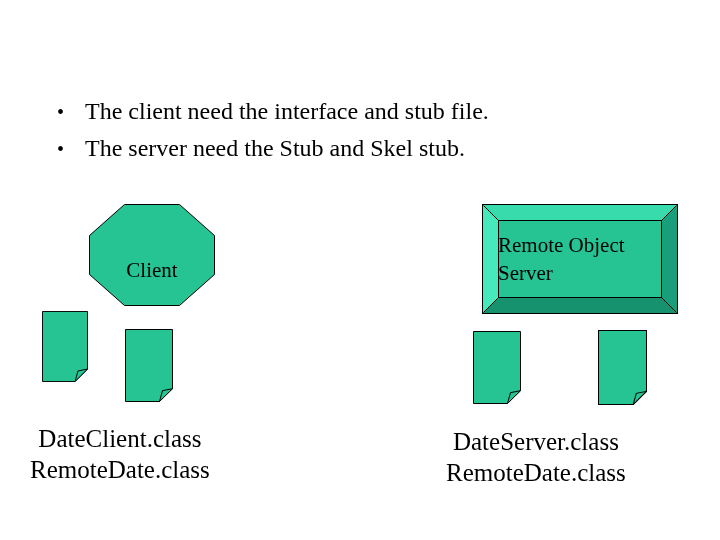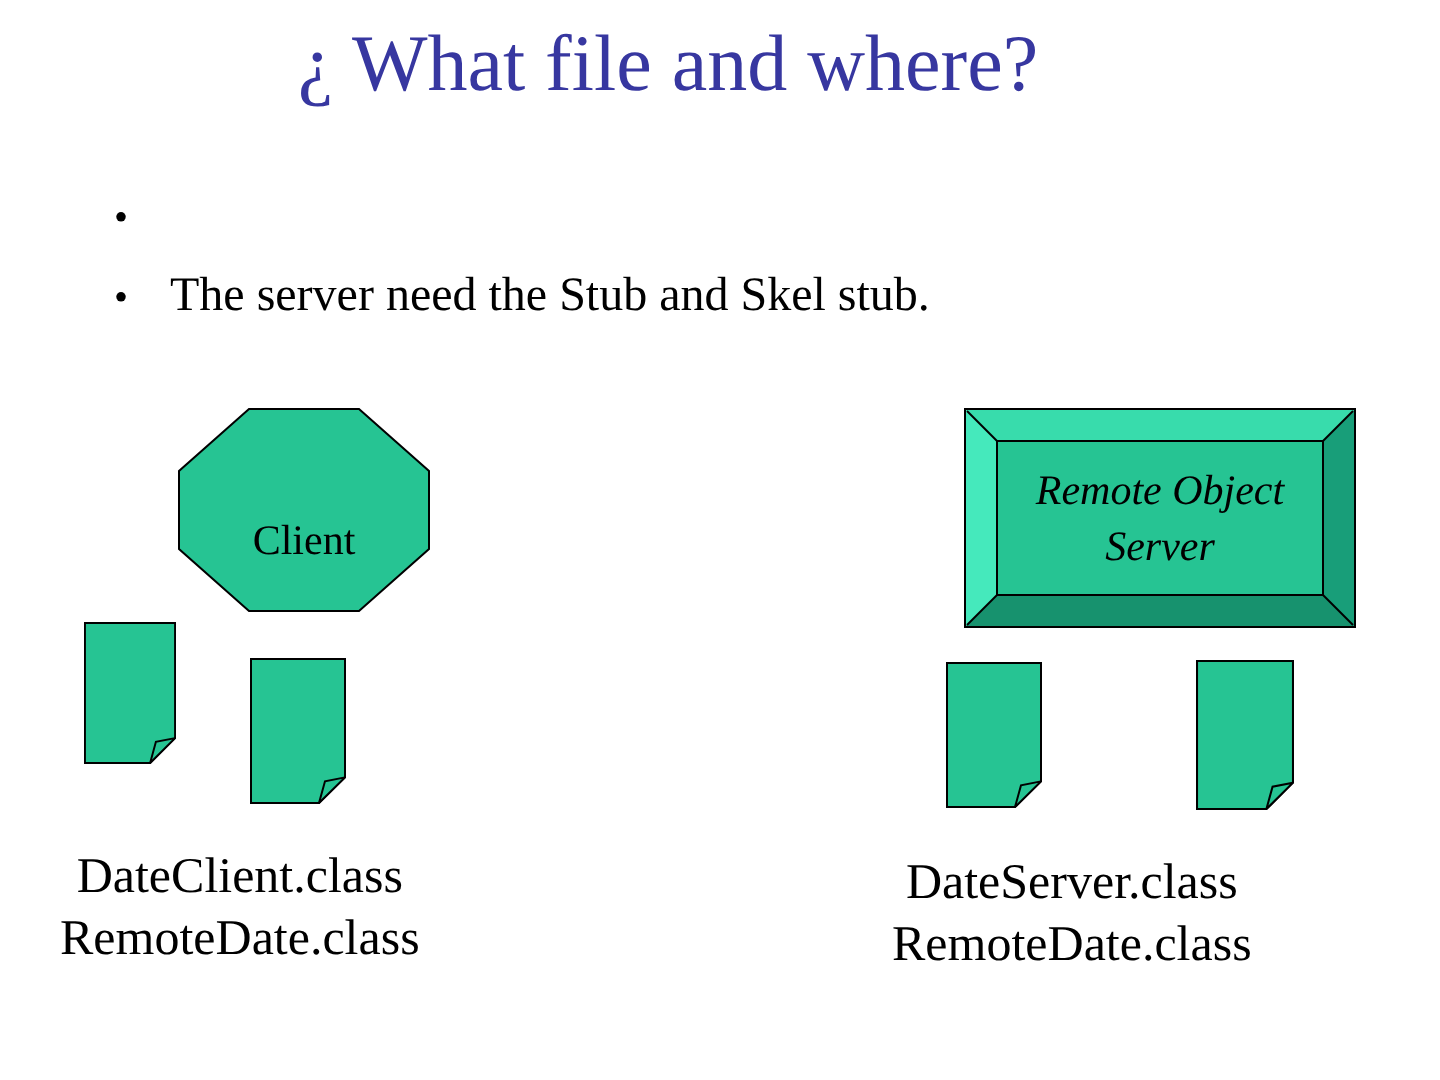--- a/index.html
+++ b/index.html
@@ -99,26 +99,25 @@
     stroke-width: 1;
   }
   .bevel-label {
     position: absolute;
     left: 0;
     top: 0;
     width: 164px;
     height: 78px;
     display: flex;
     flex-direction: column;
-    align-items: center;
+    align-items: flex-start;
     justify-content: center;
     text-align: center;
     font-size: 21px;
     line-height: 28px;
-    font-style: italic;
   }
 
   
   .doc { position: absolute; }
   .doc svg { display: block; }
   .doc-1 { left: 42px;  top: 311px; }
   .doc-2 { left: 125px; top: 329px; }
   .doc-3 { left: 473px; top: 331px; }
   .doc-4 { left: 598px; top: 330px; }
 
@@ -131,25 +130,25 @@
     text-align: center;
   }
   .files-left  { left: 30px;  top: 423px; }
   .files-right { left: 446px; top: 426px; }
 </style>
 </head>
 <body>
 
 <div class="slide">
 
-  <div class="title">¿ What file and where?</div>
 
   <div class="bullets">
     <div class="bullet-row">
       <span class="bullet-dot">•</span>
+      <span>The client need the interface and stub file.</span>
     </div>
     <div class="bullet-row">
       <span class="bullet-dot">•</span>
       <span>The server need the Stub and Skel stub.</span>
     </div>
   </div>
 
   <div class="octagon-wrap">
     <svg width="126" height="102" viewBox="0 0 126 102">
       <polygon class="shape-fill" points="35.5,0.5 90.5,0.5 125.5,31.5 125.5,70.5 90.5,101.5 35.5,101.5 0.5,70.5 0.5,31.5"></polygon>

